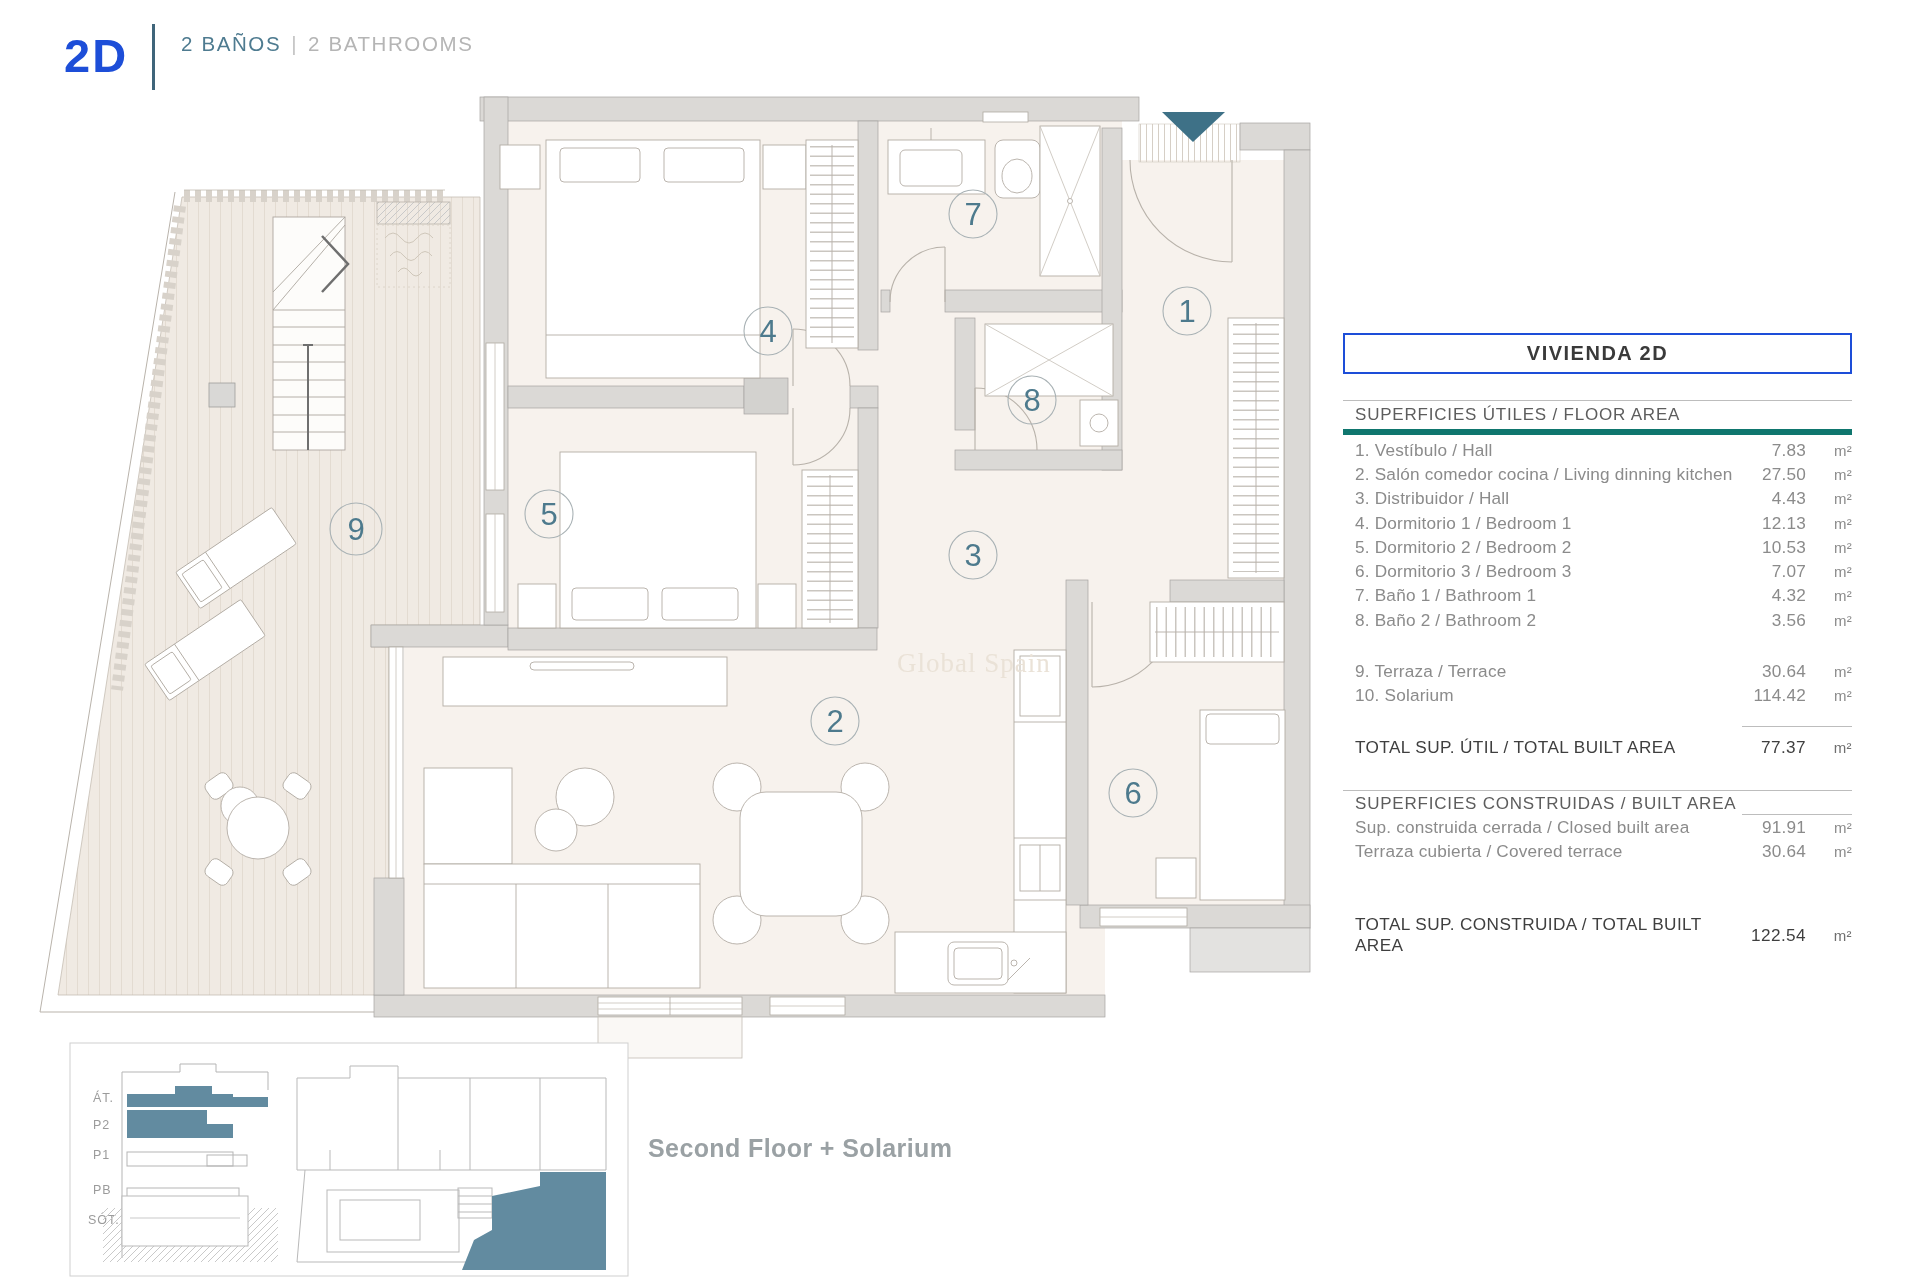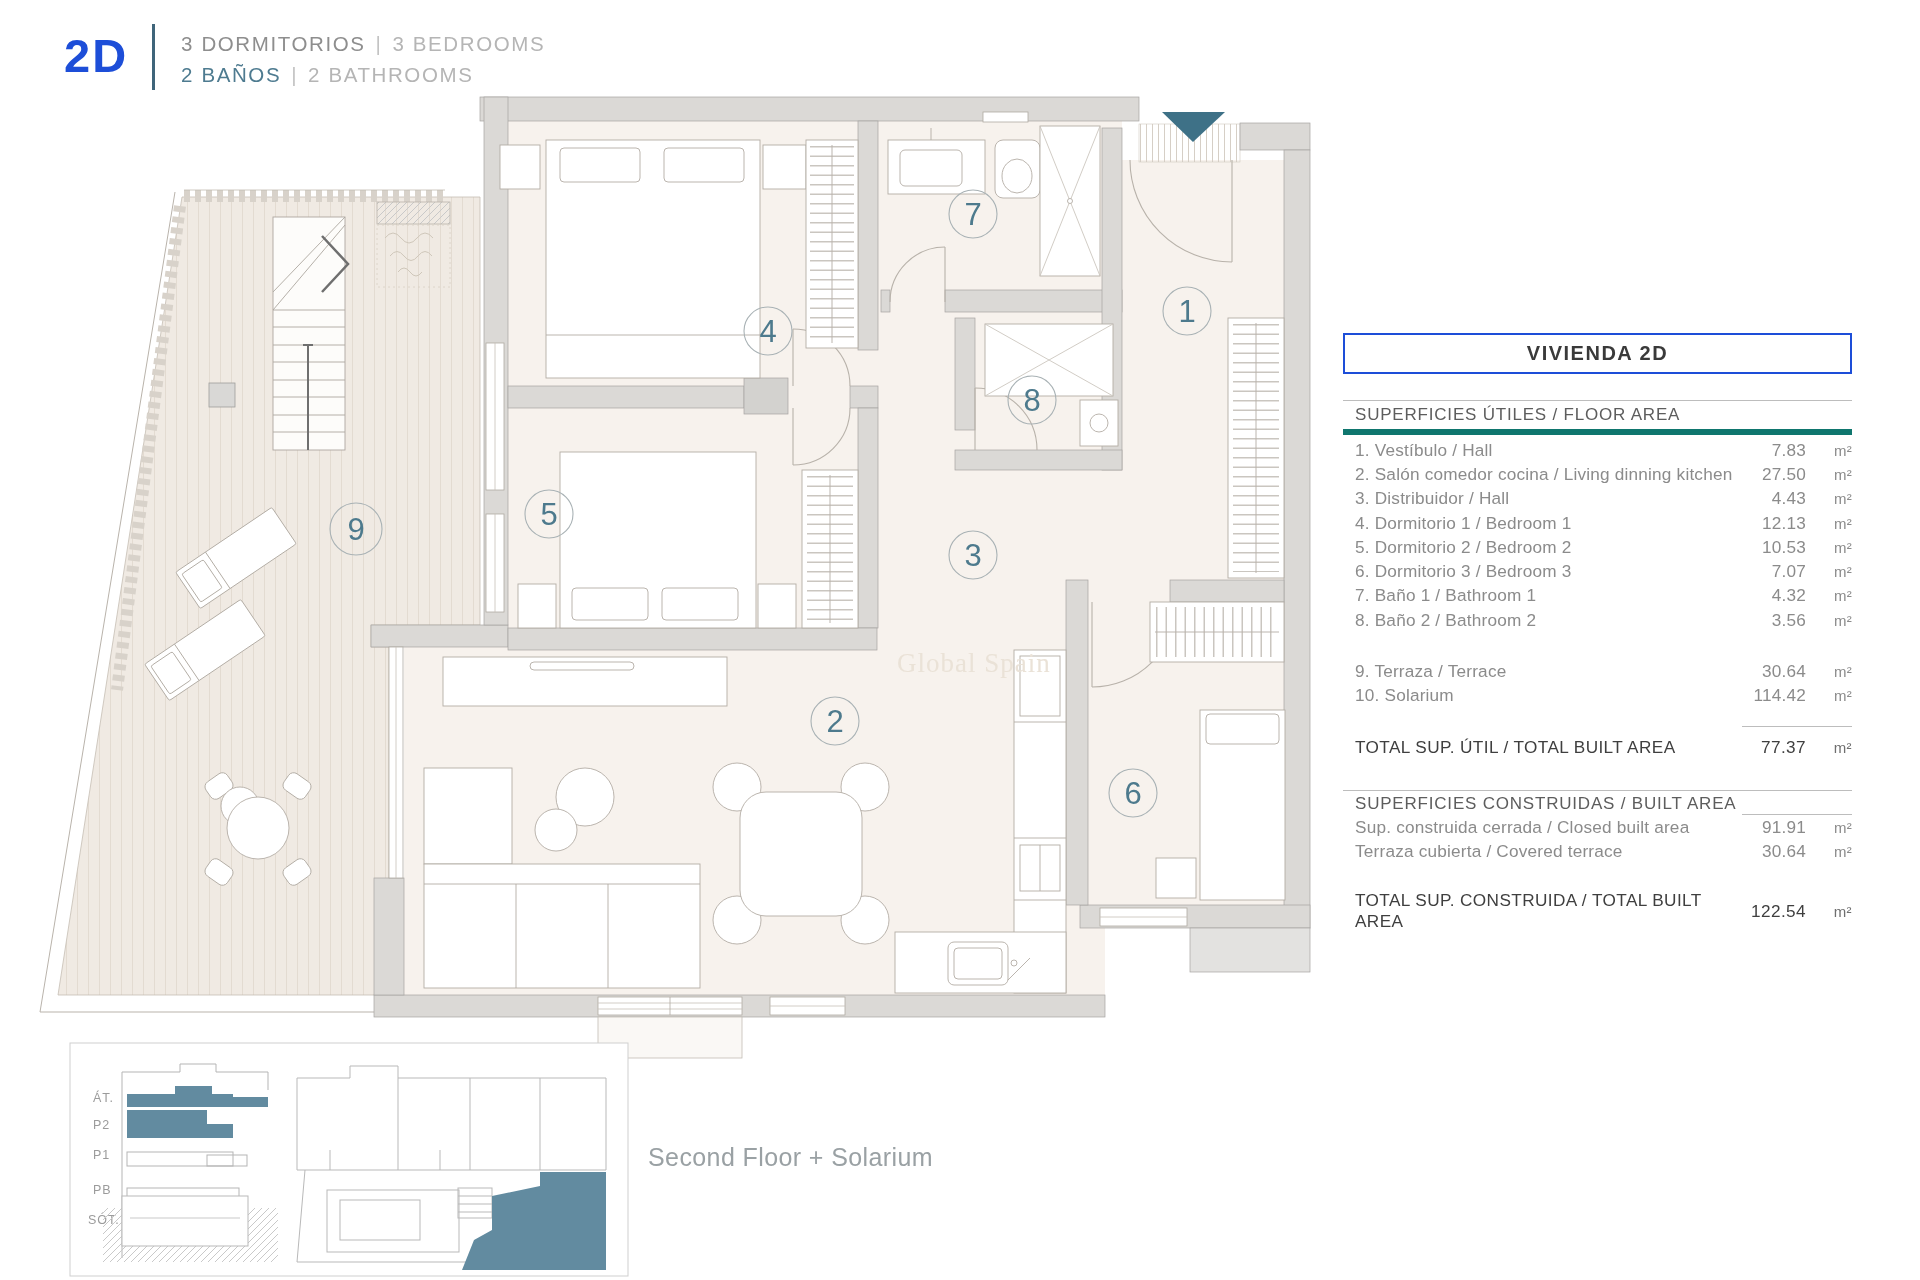--- a/index.html
+++ b/index.html
@@ -28,26 +28,26 @@
   .arearow .unt{width:46px;text-align:right;font-size:15px;}
   .spacer27{height:27px;} .spacer14{height:14px;}
   .rline{margin-left:auto;width:110px;border-top:1px solid #bdbdbd;margin-top:18px;}
   .total-row{display:flex;align-items:center;height:42px;padding-left:12px;
              color:#3f3f3f;letter-spacing:.4px;}
   .total-row .lbl{flex:1;} .total-row .val{width:66px;text-align:right;color:#3f3f3f;}
   .total-row .unt{width:46px;text-align:right;font-size:15px;color:#6f6f6f;}
   .built-head{margin-top:21px;border-top:1px solid #bdbdbd;height:23px;line-height:25px;
               font-size:17px;color:#5d5d5d;letter-spacing:.8px;padding-left:12px;}
   .rline2{margin-left:auto;width:110px;border-top:1px solid #bdbdbd;}
-  .total2{margin-top:11px;height:45px;}
+  .total2{margin-top:35px;height:45px;}
 
   
   .caption{position:absolute;left:648px;top:1132px;}
   .cap-es{font-size:27px;color:#3e6b80;letter-spacing:.6px;line-height:32px;}
-  .cap-en{font-size:25px;color:#9aa1a4;letter-spacing:.4px;margin-top:11px;}
+  .cap-en{font-size:25px;color:#9aa1a4;letter-spacing:.4px;margin-top:2px;font-weight:bold;}
 </style>
 </head>
 <body>
 
 <svg id="plan-svg" viewBox="0 0 1920 1280">
   <defs>
     <pattern id="deck" width="11" height="12" patternUnits="userSpaceOnUse">
       <rect width="11" height="12" fill="#f0eae3"></rect>
         <path d="M0.5,0 V12" stroke="#e3dbd1" stroke-width="1"></path>
     </pattern>
@@ -348,21 +348,20 @@
         <line x1="458" y1="1212" x2="492" y2="1212"></line>
     </g>
     <path d="M492,1196 L540,1186 L540,1172 L606,1172 V1270 H462 L474,1240 L492,1230 Z" fill="#628ba0"></path>
   </g>
 </svg>
 
 <div class="hdr">
   <div class="unit-code">2D</div>
   <div class="hdr-div"></div>
   <div class="hdr-lines">
-    <div class="hdr-line"><span class="es1">3 DORMITORIOS</span><span class="sep">|</span><span class="en">3 BEDROOMS</span></div>
     <div class="hdr-line"><span class="es2">2 BAÑOS</span><span class="sep">|</span><span class="en">2 BATHROOMS</span></div>
   </div>
 </div>
 
 <div class="spec-table">
   <div class="tbl-title-box">VIVIENDA 2D</div>
 
   <div class="sec-head">SUPERFICIES ÚTILES / FLOOR AREA</div>
   <div class="rows">
       <div class="arearow">

